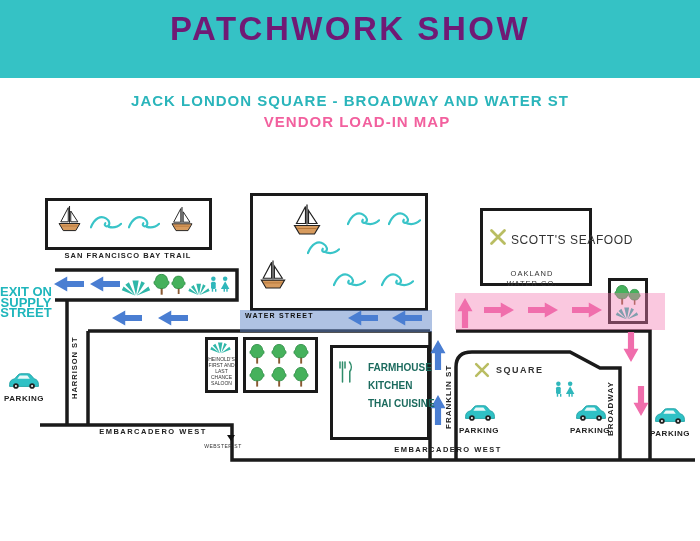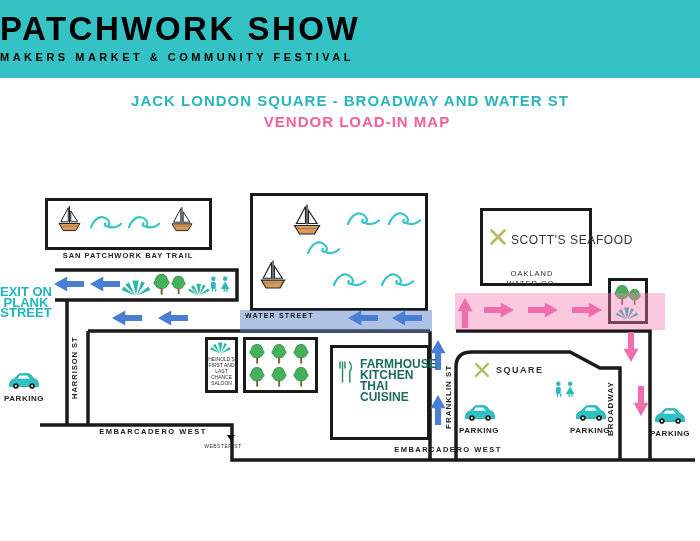--- a/index.html
+++ b/index.html
@@ -1,17 +1,17 @@
 <!DOCTYPE html>
 <html><head>
 <meta charset="utf-8">
 <style>
   html,body{margin:0;padding:0;background:#fff;}
   .page{position:relative;width:700px;height:541px;overflow:hidden;background:#fff;font-family:"Liberation Sans",sans-serif;}
-  .banner{position:absolute;top:0;left:0;width:700px;height:78px;background:#35C2C5;text-align:left;color:#000000;}
+  .banner{position:absolute;top:0;left:0;width:700px;height:78px;background:#35C2C5;text-align:center;color:#701a75;}
   .banner .title{padding-top:10px;font-size:33px;font-weight:800;letter-spacing:2.5px;}
   .banner .subtitle{font-size:11px;letter-spacing:3.5px;margin-top:3px;font-weight:600;}
   .subheader{position:absolute;top:78px;left:0;width:700px;height:57px;background:#fff;text-align:center;}
   .venue{margin:4px;padding-top:10px;color:#2AB5BB;font-weight:700;font-size:15px;letter-spacing:1px;}
   .maptitle{color:#F2609E;font-weight:800;font-size:15px;letter-spacing:1px;margin-top:4px;margin-left:14px;}
   .map{position:absolute;top:135px;left:0;width:700px;height:406px;background:#fff;}
   .roads{position:absolute;left:0;top:0;z-index:1;}
   .road{fill:none;stroke:#1a1a1a;stroke-width:3.5;}
   .bldg{position:absolute;box-sizing:border-box;border:3px solid #1a1a1a;background:#fff;z-index:2;}
   .ic{position:absolute;z-index:2;overflow:visible;}
@@ -27,21 +27,20 @@
   .center{text-align:center;}
   .tri-down{position:absolute;z-index:4;width:0;height:0;border-left:4px solid transparent;border-right:4px solid transparent;border-top:6px solid #111;}
 </style>
 </head>
 <body>
 
 <div class="page">
 
   <header class="banner">
     <div class="title">PATCHWORK SHOW</div>
-    <div class="subtitle">MAKERS MARKET &amp; COMMUNITY FESTIVAL</div>
   </header>
 
   <div class="subheader">
     <div class="venue">JACK LONDON SQUARE - BROADWAY AND WATER ST</div>
     <div class="maptitle">VENDOR LOAD-IN MAP</div>
   </div>
 
   <div class="map">
 
     <svg class="roads" width="700" height="406" viewBox="0 0 700 406">
@@ -264,35 +263,35 @@
       </svg>
     <svg class="ar ar-pink down" style="left:616px;top:204px" width="30" height="16" viewBox="0 0 34 18">
         <use href="#s-arrow"></use>
       </svg>
     <svg class="ar ar-pink down" style="left:626px;top:258px" width="30" height="16" viewBox="0 0 34 18">
         <use href="#s-arrow"></use>
       </svg>
 
     <div class="tri-down" style="left:227px;top:300px"></div>
 
-    <div class="lbl center" style="left:47px;top:116px;width:162px;font-size:7.5px;letter-spacing:1px;font-weight:600">SAN PATCHWORK BAY TRAIL</div>
+    <div class="lbl center" style="left:47px;top:116px;width:162px;font-size:7.5px;letter-spacing:1px;font-weight:600">SAN FRANCISCO BAY TRAIL</div>
 
     <div class="lbl center" style="left:0px;top:152px;width:52px;font-size:13px;font-weight:800;color:#1FB6BC;line-height:10.5px">
       <div>EXIT ON</div>
-      <div>PLANK</div>
+      <div>SUPPLY</div>
       <div>STREET</div>
     </div>
 
     <div class="vlbl" style="left:70px;top:196px;height:74px;width:14px;font-size:7.5px;letter-spacing:1px">HARRISON ST</div>
 
     <div class="lbl" style="left:245px;top:177px;font-size:7px;letter-spacing:1.2px;font-weight:600;color:#111">WATER STREET</div>
 
     <div class="lbl center" style="left:207px;top:221px;width:29px;font-size:5px;line-height:6px;color:#333">HEINOLD'S FIRST AND LAST CHANCE SALOON</div>
 
-    <div class="lbl" style="left:360px;top:224px;width:70px;font-size:12px;font-weight:700;color:#1C6B5E;line-height:11px">FARMHOUSE KITCHEN THAI CUISINE</div>
+    <div class="lbl" style="left:368px;top:224px;width:70px;font-size:10px;font-weight:700;color:#1C6B5E;line-height:18px">FARMHOUSE KITCHEN THAI CUISINE</div>
 
     <div class="vlbl" style="left:444px;top:224px;height:76px;width:13px;font-size:8px;letter-spacing:1px">FRANKLIN ST</div>
 
     <div class="lbl" style="left:511px;top:98px;font-size:12px;letter-spacing:0.6px;color:#333;white-space:nowrap">SCOTT'S SEAFOOD</div>
 
     <div class="lbl center" style="left:486px;top:134px;width:92px;font-size:7.5px;letter-spacing:1px;color:#333;line-height:9.5px">
       <div>OAKLAND</div>
       <div>WATER CO.</div>
     </div>
 

